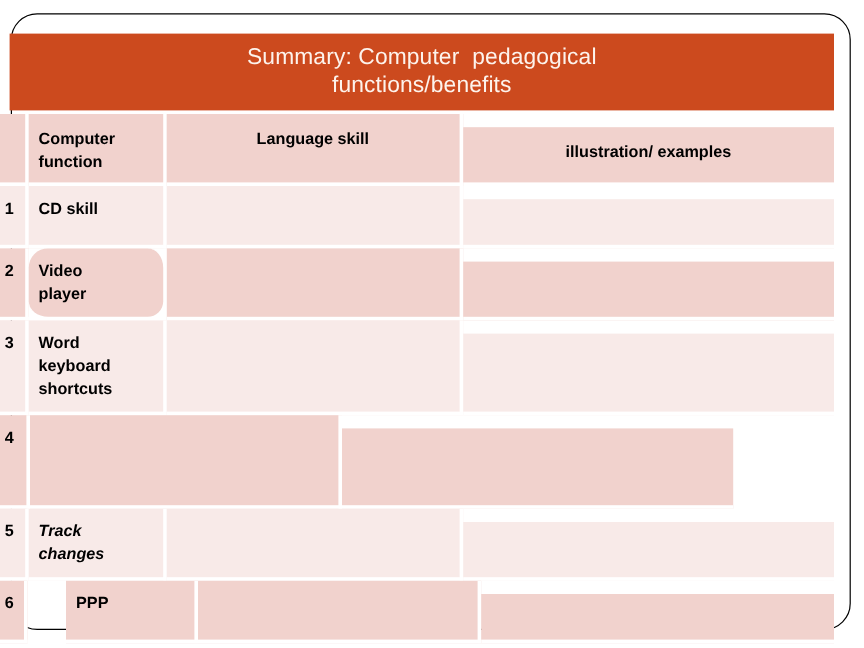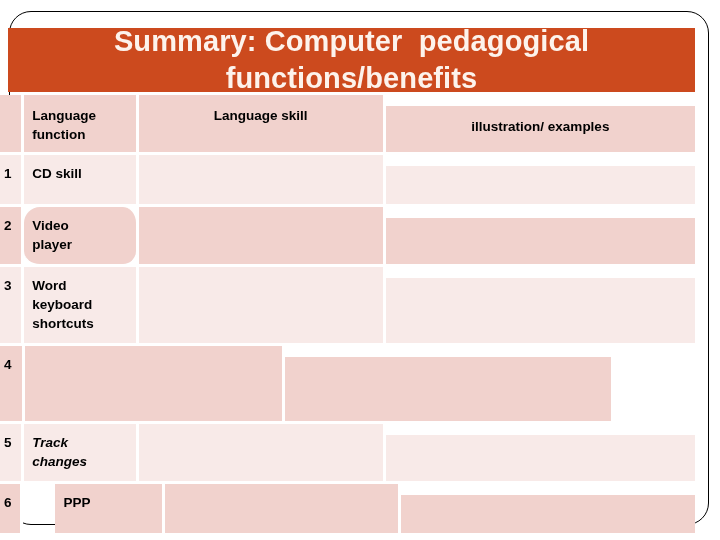--- a/index.html
+++ b/index.html
@@ -44,22 +44,22 @@
     width: 687px;
     height: 64px;
     background: #cc4a1e;
     display: flex;
     align-items: center;
     justify-content: center;
     box-sizing: border-box;
   }
   .title-text {
     color: #fdf3ec;
-    font-size: 29px;
-    font-weight: bold;
+    font-size: 19px;
+    font-weight: normal;
     line-height: 1.28;
     text-align: center;
     white-space: pre-wrap;
     letter-spacing: 0.1px;
   }
 
   
   .table {
     position: absolute;
     left: 0px;
@@ -118,21 +118,21 @@
 
   <div class="title-band">
     <div class="title-text">Summary: Computer  pedagogical
 functions/benefits</div>
   </div>
 
   <div class="table">
 
     <div class="tbl-row row-head h-head">
       <div class="cell c-num tint-dark"></div>
-      <div class="cell c-func tint-dark" style="white-space:pre-line;">Language
+      <div class="cell c-func tint-dark" style="white-space:pre-line;">Computer
 function</div>
       <div class="cell c-lang tint-dark">Language skill</div>
       <div class="cell c-illus tint-dark last">illustration/ examples</div>
     </div>
 
     <div class="tbl-row h-1">
       <div class="cell c-num tint-light">1</div>
       <div class="cell c-func tint-light" style="white-space:pre-line;">CD skill</div>
       <div class="cell c-lang tint-light"></div>
       <div class="cell c-illus tint-light last"></div>

